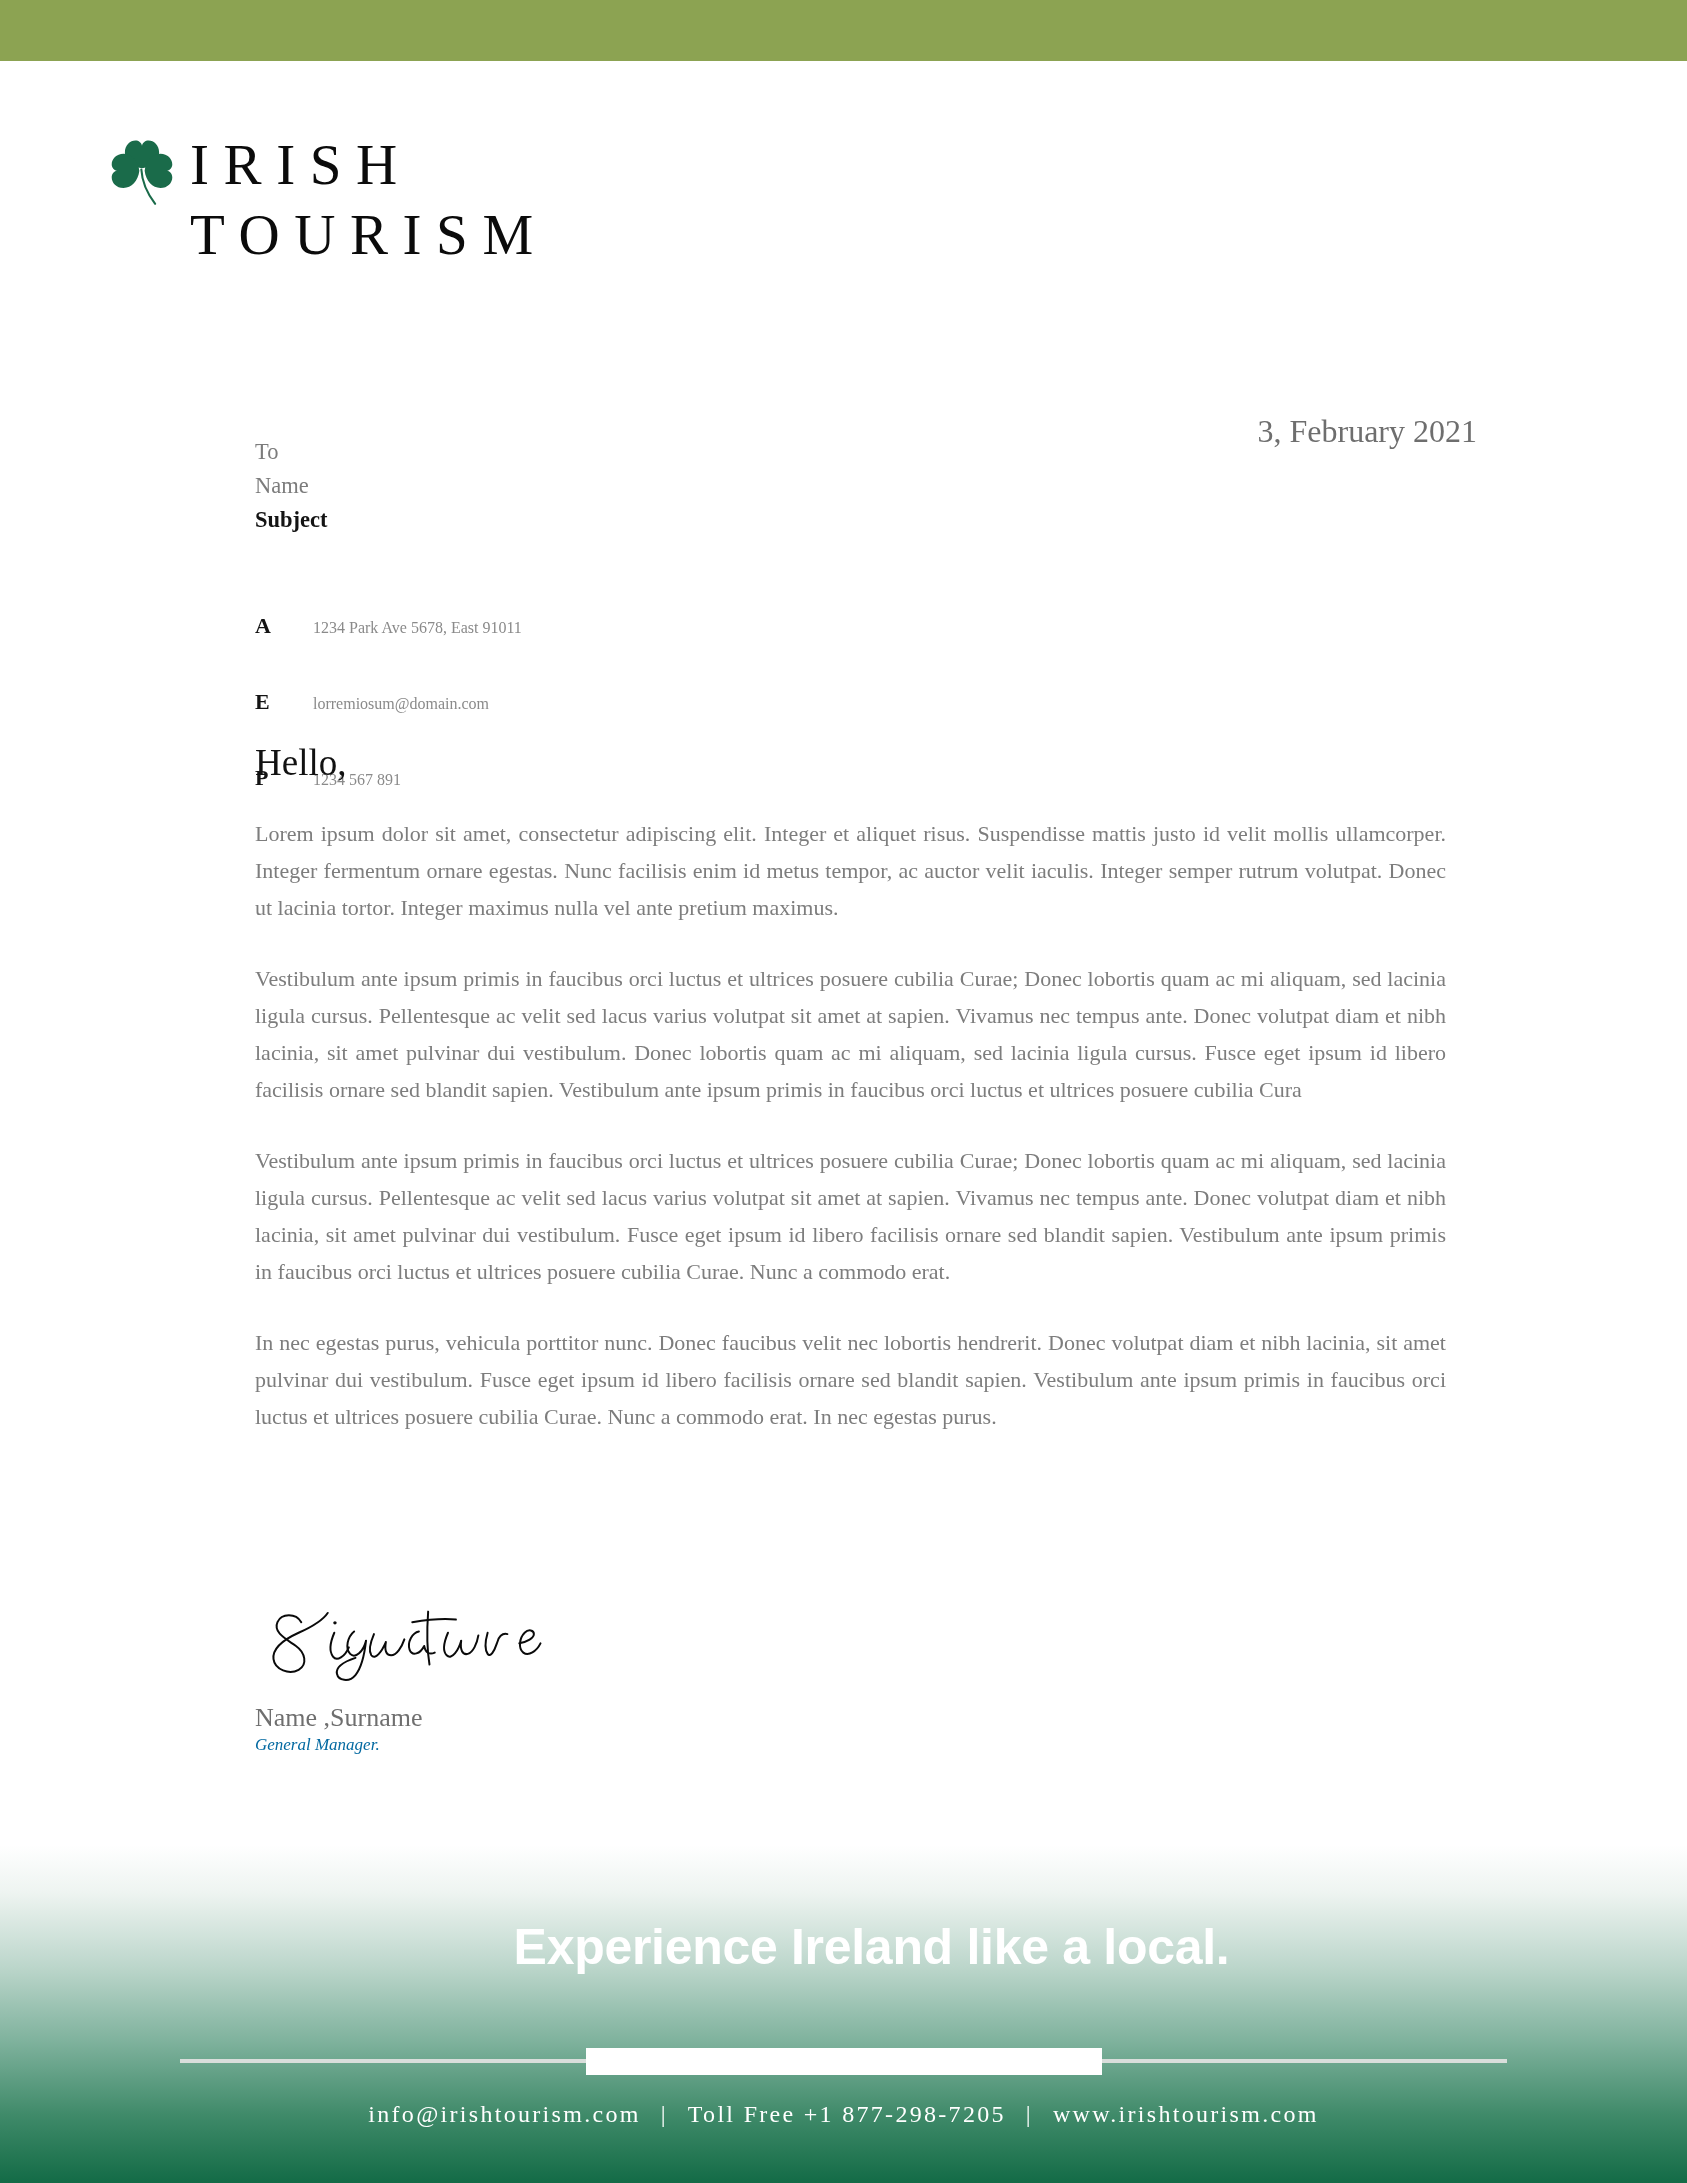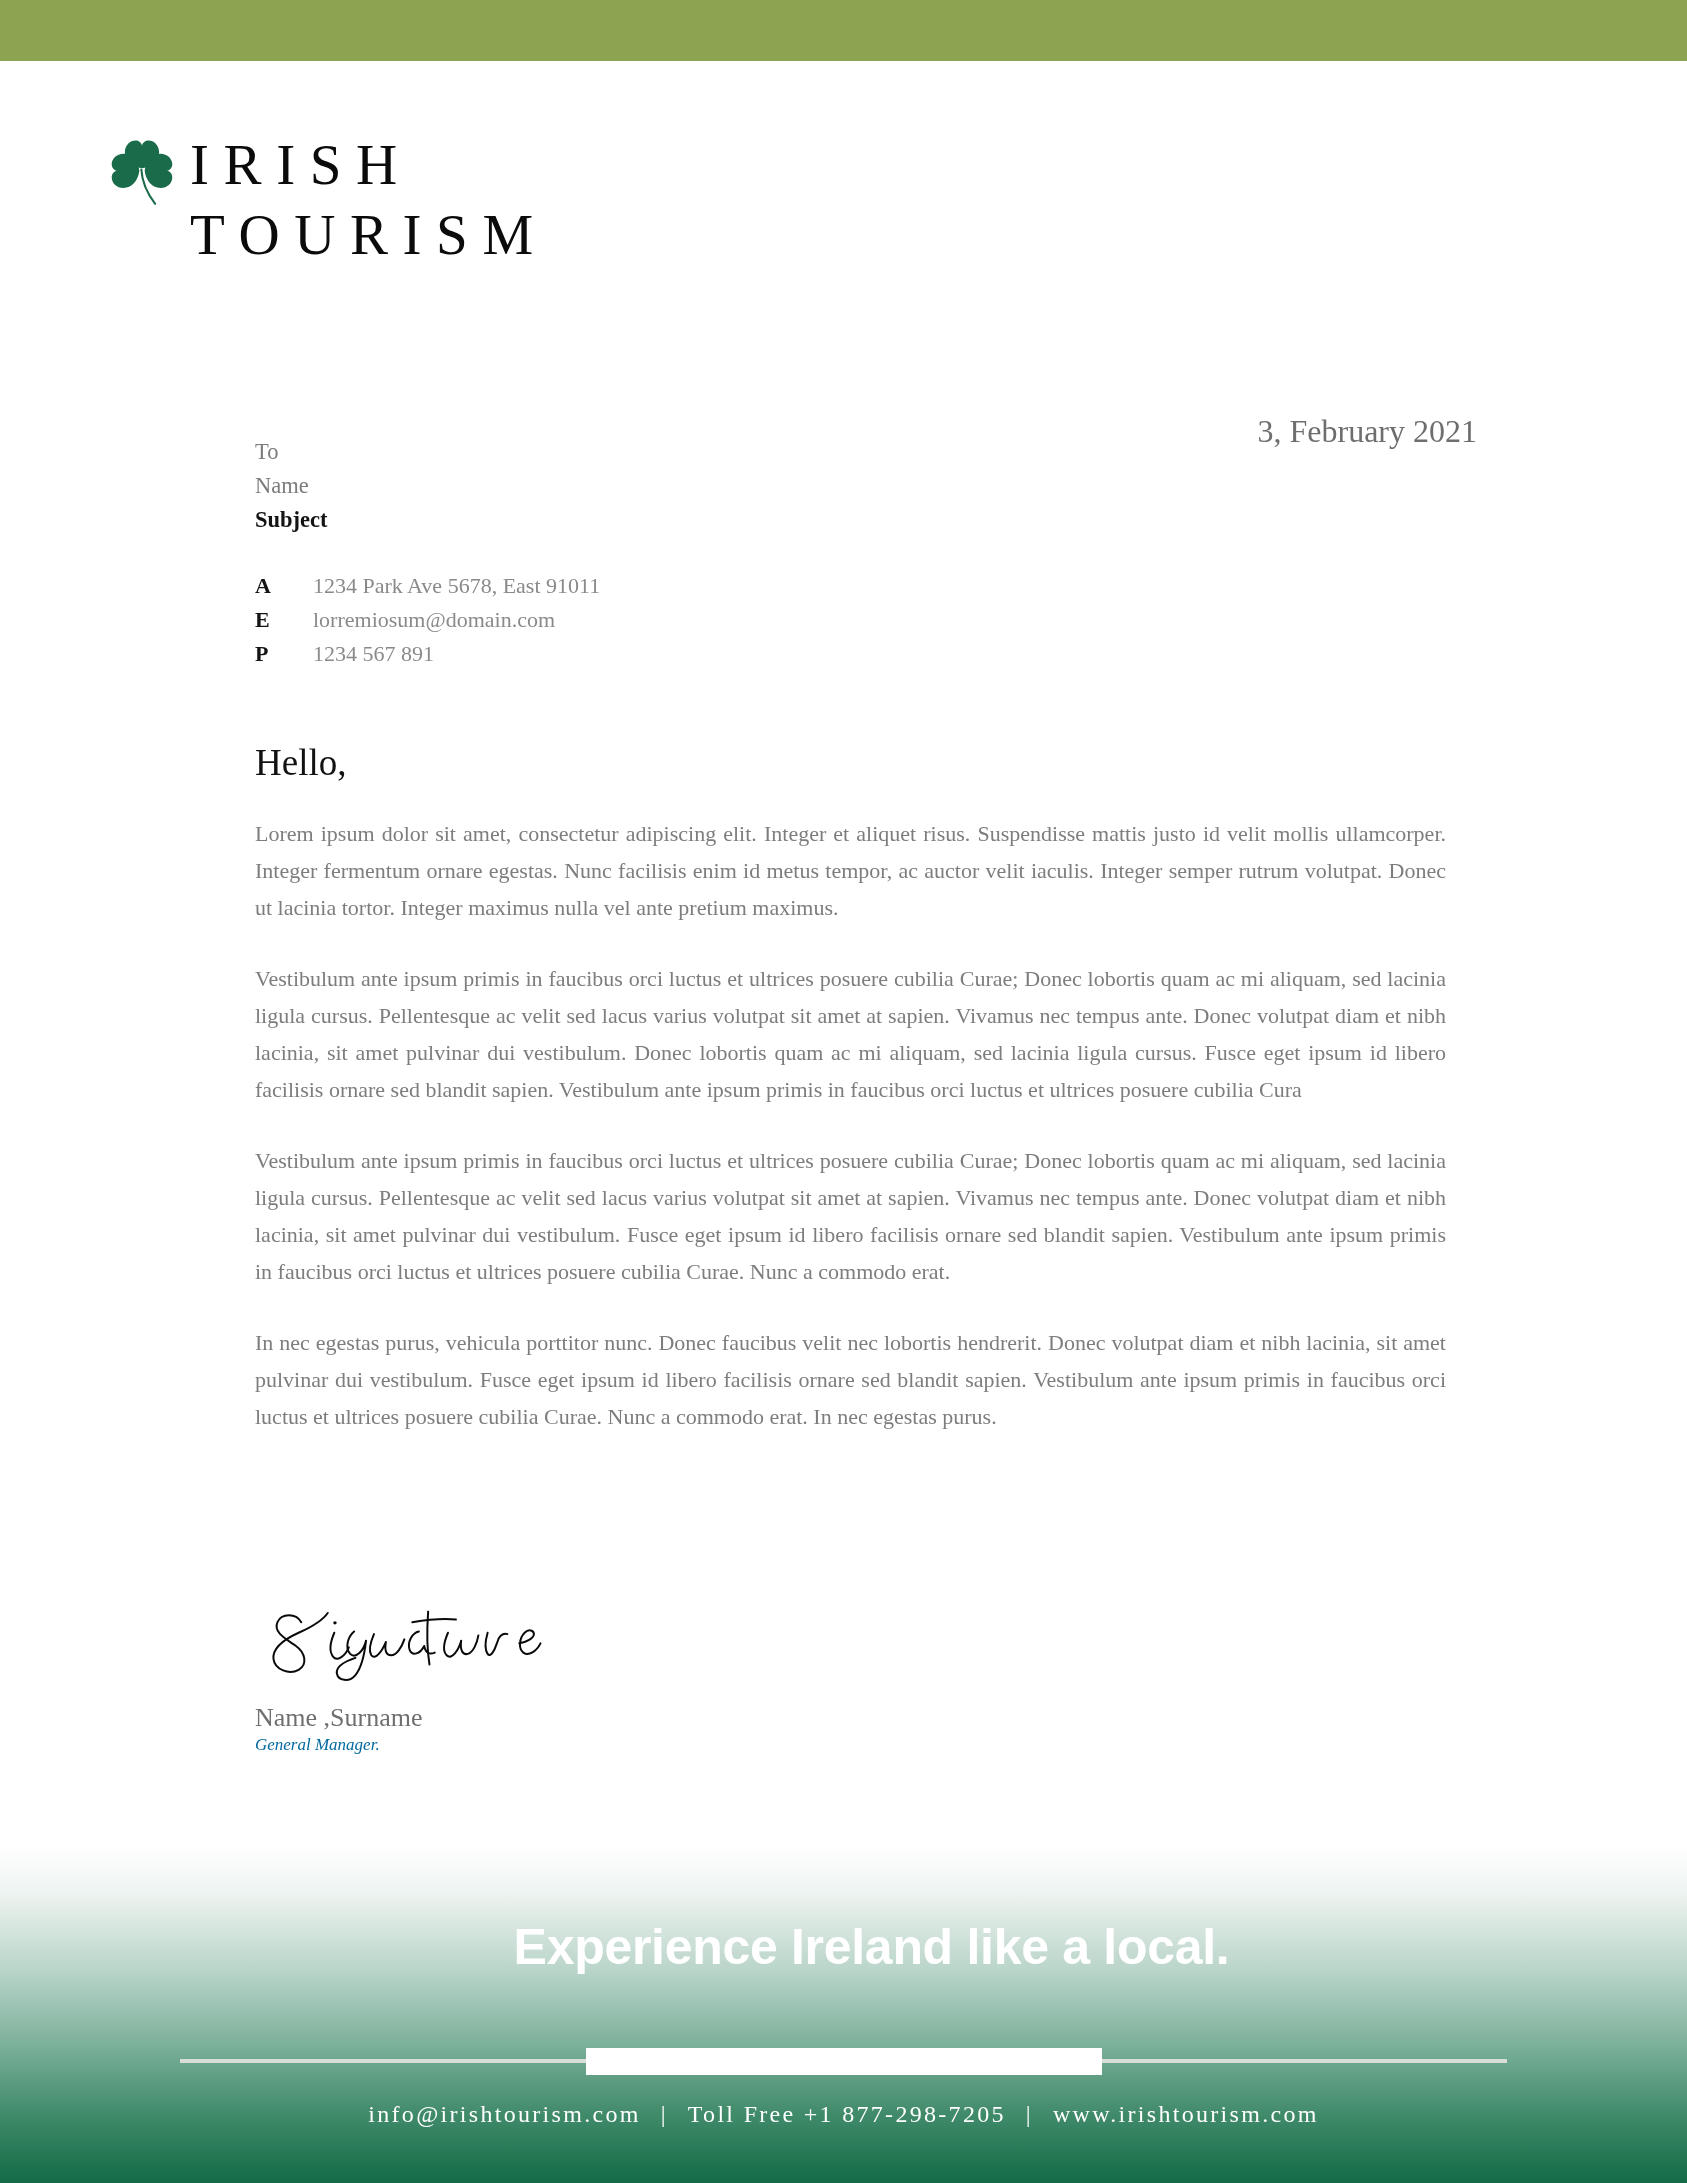--- a/index.html
+++ b/index.html
@@ -99,23 +99,24 @@
   }
   .contact-key {
     width: 58px;
     flex: 0 0 58px;
     font-size: 22px;
     font-weight: bold;
     color: #141414;
     font-family: "Liberation Serif", serif;
   }
   .contact-val {
-    font-size: 22px;
+    font-size: 16px;
     color: #8a8a8a;
     font-family: "Liberation Serif", serif;
+    margin-top: 42px;
   }
 
   
   .body-area {
     position: absolute;
     top: 742px;
     left: 255px;
     width: 1191px;
   }
   .greeting {

